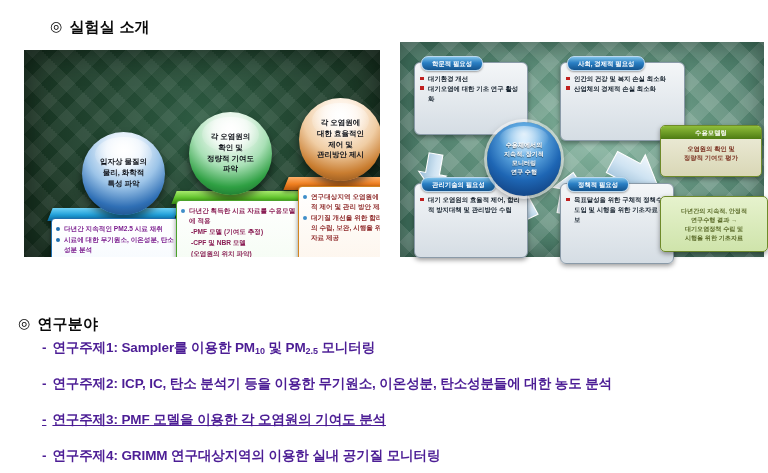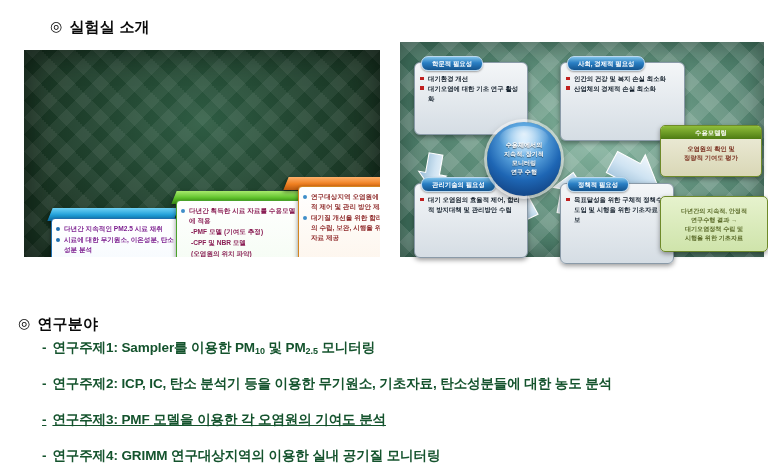--- a/index.html
+++ b/index.html
@@ -282,21 +282,21 @@
     color: #5a6a28;
     padding: 3px;
   }
 
   
   .topic {
     position: absolute;
     left: 42px;
     font-size: 13.5px;
     font-weight: bold;
-    color: #14532d;
+    color: #4c1d95;
     white-space: nowrap;
     letter-spacing: -0.1px;
   }
   .topic .dash { margin-right: 6px; }
   .topic sub { font-size: 9px; vertical-align: -2px; }
   #topic-1 { top: 339px; }
   #topic-2 { top: 375px; }
   #topic-3 { top: 411px; text-decoration: underline; }
   #topic-4 { top: 447px; }
 </style>
@@ -310,20 +310,43 @@
 <div class="section-head" id="head-field">
   <span class="bullet">◎</span><span>연구분야</span>
 </div>
 
 <div class="figure" id="fig-left">
 
   <div class="slab" id="slab-blue"></div>
   <div class="slab" id="slab-green"></div>
   <div class="slab" id="slab-orange"></div>
 
+  <div class="sphere" id="sphere-blue">
+    <span class="label">
+      <span>입자상 물질의</span><br>
+      <span>물리, 화학적</span><br>
+      <span>특성 파악</span>
+    </span>
+  </div>
+  <div class="sphere" id="sphere-green">
+    <span class="label">
+      <span>각 오염원의</span><br>
+      <span>확인 및</span><br>
+      <span>정량적 기여도</span><br>
+      <span>파악</span>
+    </span>
+  </div>
+  <div class="sphere" id="sphere-orange">
+    <span class="label">
+      <span>각 오염원에</span><br>
+      <span>대한 효율적인</span><br>
+      <span>제어 및</span><br>
+      <span>관리방안 제시</span>
+    </span>
+  </div>
 
   <div class="card" id="card-blue">
     <ul>
       <li><span class="dot"></span><span>다년간 지속적인 PM2.5 시료 채취</span></li>
       <li><span class="dot"></span><span>시료에 대한 무기원소, 이온성분, 탄소성분 분석</span></li>
       <li><span>연구대상지역의 대기질 현황 파악</span></li>
     </ul>
   </div>
 
   <div class="card" id="card-green">
@@ -430,21 +453,21 @@
     <span>대기오염정책 수립 및</span><br>
     <span>시행을 위한 기초자료</span>
   </div>
 </div>
 
 <div class="topic" id="topic-1">
   <span class="dash">-</span><span>연구주제1: Sampler를 이용한 PM</span><sub>10</sub><span> 및 PM</span><sub>2.5</sub><span> 모니터링</span>
 </div>
 
 <div class="topic" id="topic-2">
-  <span class="dash">-</span><span>연구주제2: ICP, IC, 탄소 분석기 등을 이용한 무기원소, 기초자료, 탄소성분들에 대한 농도 분석</span>
+  <span class="dash">-</span><span>연구주제2: ICP, IC, 탄소 분석기 등을 이용한 무기원소, 이온성분, 탄소성분들에 대한 농도 분석</span>
 </div>
 
 <div class="topic" id="topic-3">
   <span class="dash">-</span><span>연구주제3: PMF 모델을 이용한 각 오염원의 기여도 분석</span>
 </div>
 
 <div class="topic" id="topic-4">
   <span class="dash">-</span><span>연구주제4: GRIMM 연구대상지역의 이용한 실내 공기질 모니터링</span>
 </div>
 

